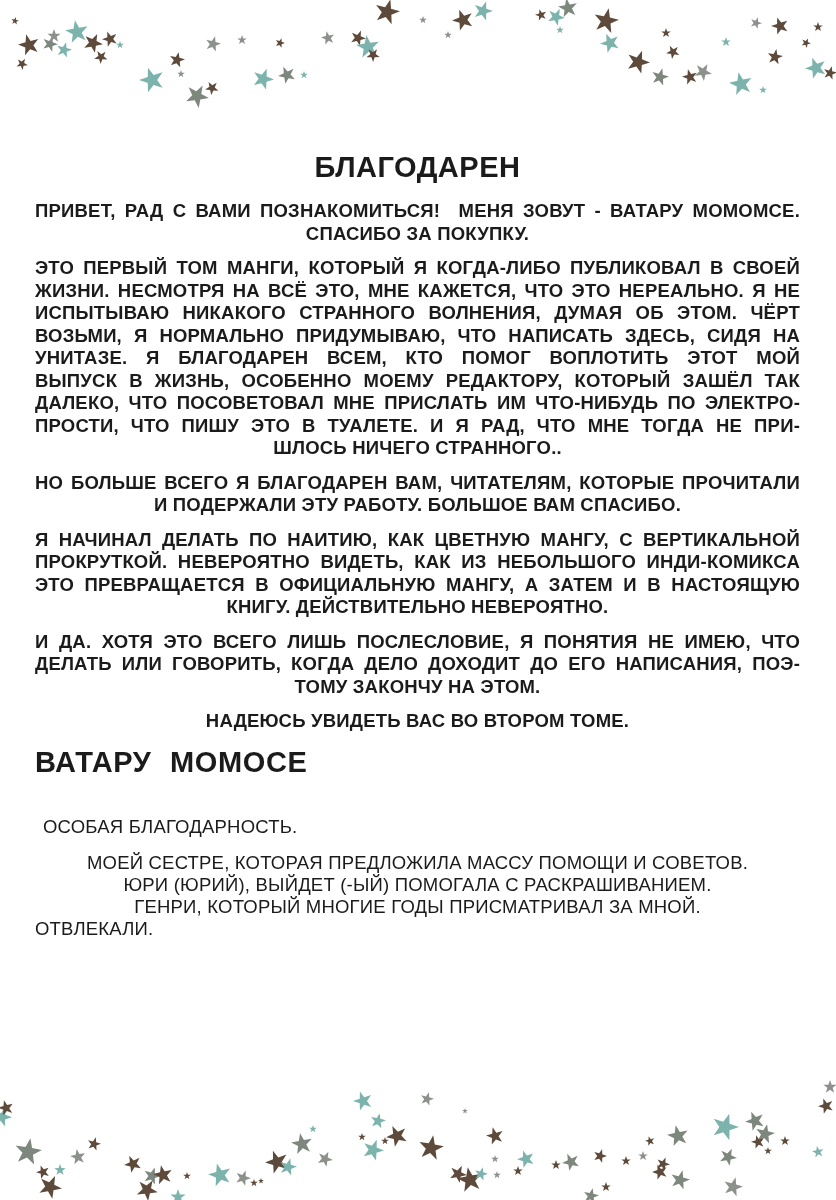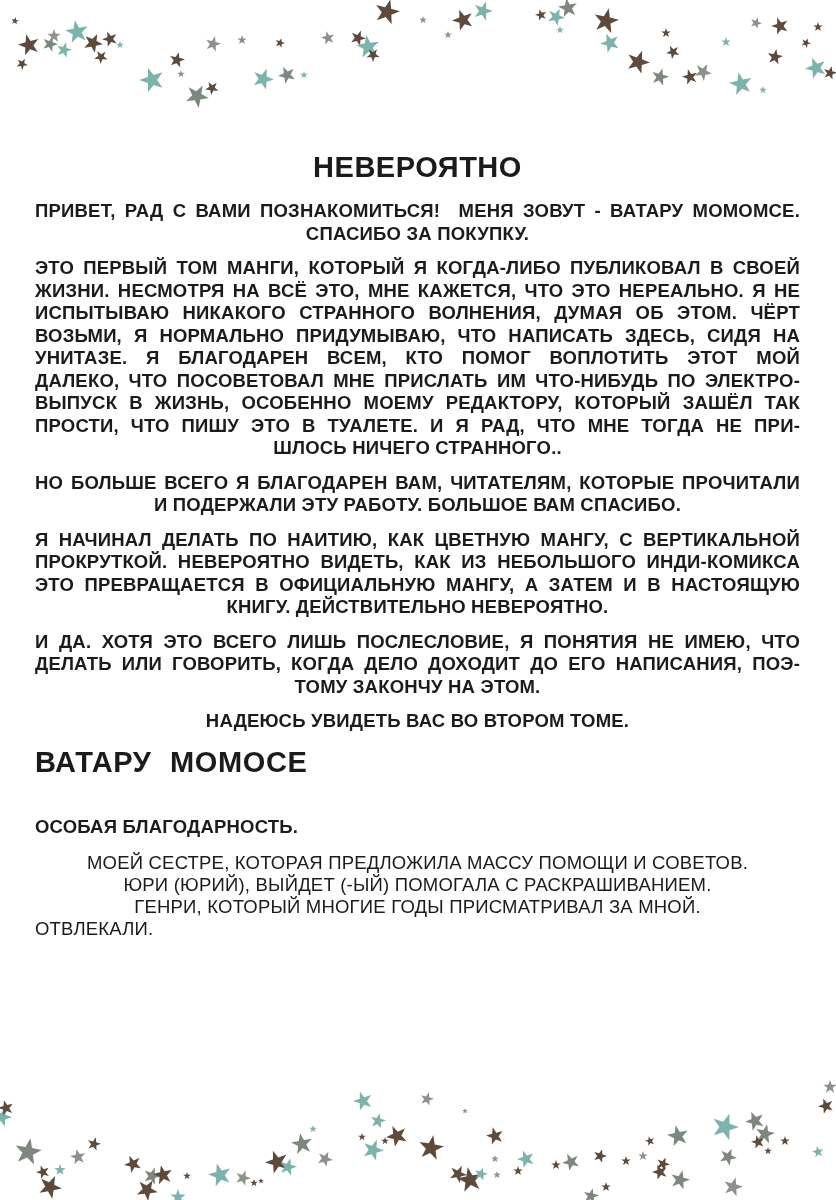--- a/index.html
+++ b/index.html
@@ -39,23 +39,23 @@
   .line { text-align: center; white-space: normal; }
   .justify .line.stretch { text-align: justify; text-align-last: justify; }
   .signature {
     margin: 6px 0 36px 0;
     font-size: 29px; line-height: 34px;
     font-weight: 700;
     letter-spacing: 0.6px;
     word-spacing: 10px;
   }
   .thanks-heading {
-    margin: 0 0 14px 0;
+    margin: 0 0 14px 8px;
     font-size: 18.5px; line-height: 23px;
-    font-weight: 700; letter-spacing: 0.2px;
+    font-weight: 400; letter-spacing: 0.2px;
   }
   .thanks { margin: 0; font-size: 18.5px; line-height: 22px; font-weight: 400; letter-spacing: 0.2px; }
   
   .thanks .line:nth-child(4) { text-align: justify; text-align-last: justify; }
 </style>
 </head>
 <body>
 
 <svg class="star-band band-top" viewBox="0 0 836 122" aria-hidden="true">
   <defs>
@@ -110,34 +110,34 @@
   <use href="#st1" class="c-gray" transform="translate(756 23) rotate(20) scale(0.6)"></use>
   <use href="#st1" class="c-brown" transform="translate(780 26) rotate(-18) scale(0.9)"></use>
   <use href="#st1" class="c-brown" transform="translate(818 27) rotate(0) scale(0.5)"></use>
   <use href="#st1" class="c-brown" transform="translate(806 43) rotate(25) scale(0.5)"></use>
   <use href="#st1" class="c-brown" transform="translate(775 57) rotate(10) scale(0.8)"></use>
   <use href="#st1" class="c-teal" transform="translate(816 68) rotate(-20) scale(1.1)"></use>
   <use href="#st1" class="c-brown" transform="translate(830 73) rotate(15) scale(0.7)"></use>
 </svg>
 
 <div class="content">
-  <h1 class="page-title">НЕВЕРОЯТНО</h1>
+  <h1 class="page-title">БЛАГОДАРЕН</h1>
 
   <div class="para justify">
       <div class="line stretch">ПРИВЕТ, РАД С ВАМИ ПОЗНАКОМИТЬСЯ!&nbsp; МЕНЯ ЗОВУТ - ВАТАРУ МОМОМСЕ.</div>
       <div class="line">СПАСИБО ЗА ПОКУПКУ.</div>
     </div>
   <div class="para justify">
       <div class="line stretch">ЭТО ПЕРВЫЙ ТОМ МАНГИ, КОТОРЫЙ Я КОГДА-ЛИБО ПУБЛИКОВАЛ В СВОЕЙ</div>
       <div class="line stretch">ЖИЗНИ. НЕСМОТРЯ НА ВСЁ ЭТО, МНЕ КАЖЕТСЯ, ЧТО ЭТО НЕРЕАЛЬНО. Я НЕ</div>
       <div class="line stretch">ИСПЫТЫВАЮ НИКАКОГО СТРАННОГО ВОЛНЕНИЯ, ДУМАЯ ОБ ЭТОМ. ЧЁРТ</div>
       <div class="line stretch">ВОЗЬМИ, Я НОРМАЛЬНО ПРИДУМЫВАЮ, ЧТО НАПИСАТЬ ЗДЕСЬ, СИДЯ НА</div>
       <div class="line stretch">УНИТАЗЕ. Я БЛАГОДАРЕН ВСЕМ, КТО ПОМОГ ВОПЛОТИТЬ ЭТОТ МОЙ</div>
+      <div class="line stretch">ВЫПУСК В ЖИЗНЬ, ОСОБЕННО МОЕМУ РЕДАКТОРУ, КОТОРЫЙ ЗАШЁЛ ТАК</div>
       <div class="line stretch">ДАЛЕКО, ЧТО ПОСОВЕТОВАЛ МНЕ ПРИСЛАТЬ ИМ ЧТО-НИБУДЬ ПО ЭЛЕКТРО-</div>
-      <div class="line stretch">ВЫПУСК В ЖИЗНЬ, ОСОБЕННО МОЕМУ РЕДАКТОРУ, КОТОРЫЙ ЗАШЁЛ ТАК</div>
       <div class="line stretch">ПРОСТИ, ЧТО ПИШУ ЭТО В ТУАЛЕТЕ. И Я РАД, ЧТО МНЕ ТОГДА НЕ ПРИ-</div>
       <div class="line">ШЛОСЬ НИЧЕГО СТРАННОГО..</div>
     </div>
   <div class="para justify">
       <div class="line stretch">НО БОЛЬШЕ ВСЕГО Я БЛАГОДАРЕН ВАМ, ЧИТАТЕЛЯМ, КОТОРЫЕ ПРОЧИТАЛИ</div>
       <div class="line">И ПОДЕРЖАЛИ ЭТУ РАБОТУ. БОЛЬШОЕ ВАМ СПАСИБО.</div>
     </div>
   <div class="para justify">
       <div class="line stretch">Я НАЧИНАЛ ДЕЛАТЬ ПО НАИТИЮ, КАК ЦВЕТНУЮ МАНГУ, С ВЕРТИКАЛЬНОЙ</div>
       <div class="line stretch">ПРОКРУТКОЙ. НЕВЕРОЯТНО ВИДЕТЬ, КАК ИЗ НЕБОЛЬШОГО ИНДИ-КОМИКСА</div>

